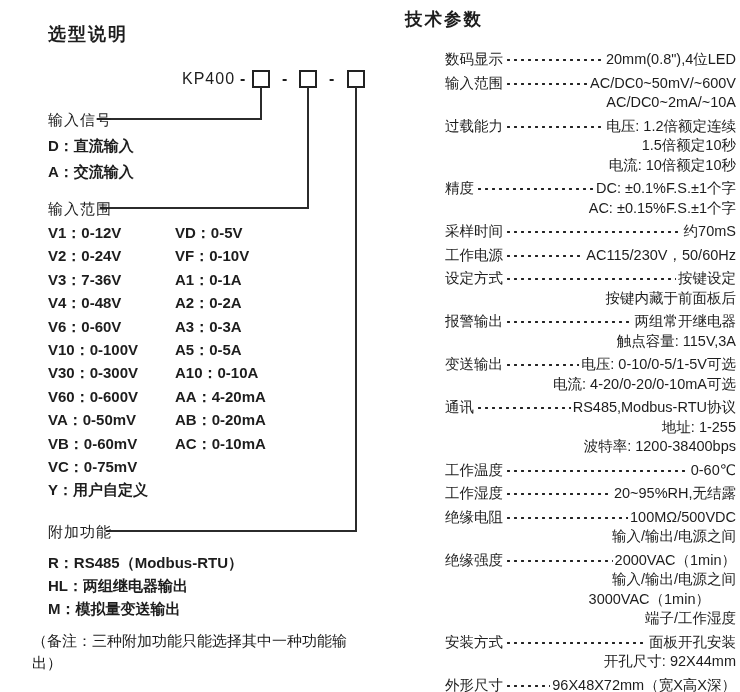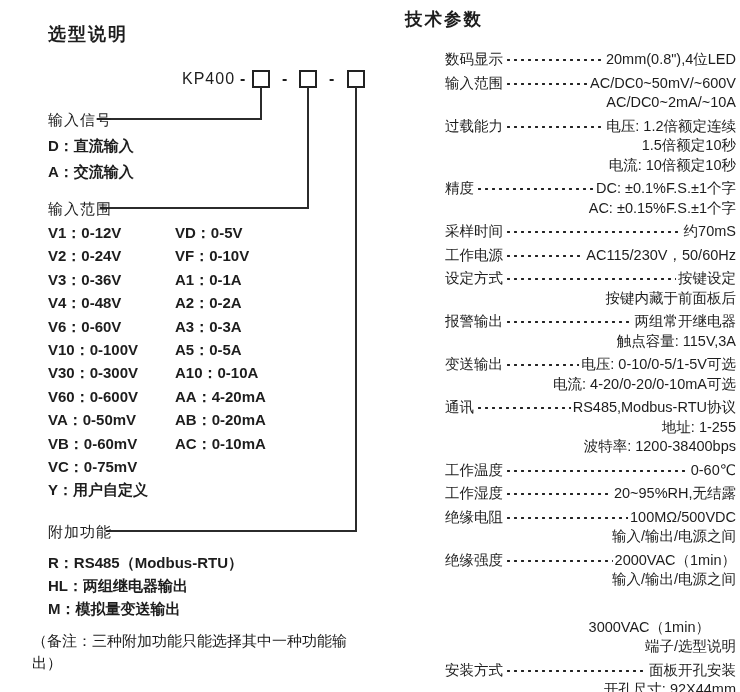--- a/index.html
+++ b/index.html
@@ -33,21 +33,21 @@
   .spec-row:first-of-type{margin-top:0;}
   .spec-main{display:flex;align-items:stretch;}
   .spec-label{white-space:nowrap;margin-left:40px;}
   .spec-value{white-space:nowrap;}
   .leader{
     flex:1 1 auto;min-width:8px;margin:0 2px;
     background-image:radial-gradient(circle,#222 1.1px,rgba(0,0,0,0) 1.4px);
     background-size:7px 8px;background-repeat:repeat-x;background-position:left 55%;
   }
   .spec-extra{text-align:right;line-height:19.5px;white-space:nowrap;}
-  .spec-extra.pad-r{padding-right:26px;margin-top:28px;}
+  .spec-extra.pad-r{padding-right:26px;}
 </style>
 </head>
 <body>
 
 <div class="abs lt-title">选型说明</div>
 
 <span class="abs model-prefix">KP400</span>
 <span class="abs model-dash" style="left:240px;">-</span>
 <span class="abs model-box" style="left:252px;"></span>
 <span class="abs model-dash" style="left:282px;">-</span>
@@ -65,21 +65,21 @@
 <div class="abs sec-label" style="top:111px;">输入信号</div>
 <div class="abs item-block sig-items">
   <div>D：直流输入</div>
   <div>A：交流输入</div>
 </div>
 
 <div class="abs sec-label" style="top:200px;">输入范围</div>
 <div class="abs item-block range-col c1">
   <div>V1：0-12V</div>
   <div>V2：0-24V</div>
-  <div>V3：0-36V</div>
+  <div>V3：7-36V</div>
   <div>V4：0-48V</div>
   <div>V6：0-60V</div>
   <div>V10：0-100V</div>
   <div>V30：0-300V</div>
   <div>V60：0-600V</div>
   <div>VA：0-50mV</div>
   <div>VB：0-60mV</div>
   <div>VC：0-75mV</div>
   <div>Y：用户自定义</div>
 </div>
@@ -223,21 +223,21 @@
   </div>
 
   <div class="spec-row">
     <div class="spec-main">
       <span class="spec-label">绝缘强度</span>
       <span class="leader"></span>
       <span class="spec-value">2000VAC（1min）</span>
     </div>
     <div class="spec-extra">输入/输出/电源之间</div>
     <div class="spec-extra pad-r">3000VAC（1min）</div>
-    <div class="spec-extra">端子/选型说明</div>
+    <div class="spec-extra">端子/工作湿度</div>
   </div>
 
   <div class="spec-row">
     <div class="spec-main">
       <span class="spec-label">安装方式</span>
       <span class="leader"></span>
       <span class="spec-value">面板开孔安装</span>
     </div>
     <div class="spec-extra">开孔尺寸: 92X44mm</div>
   </div>

